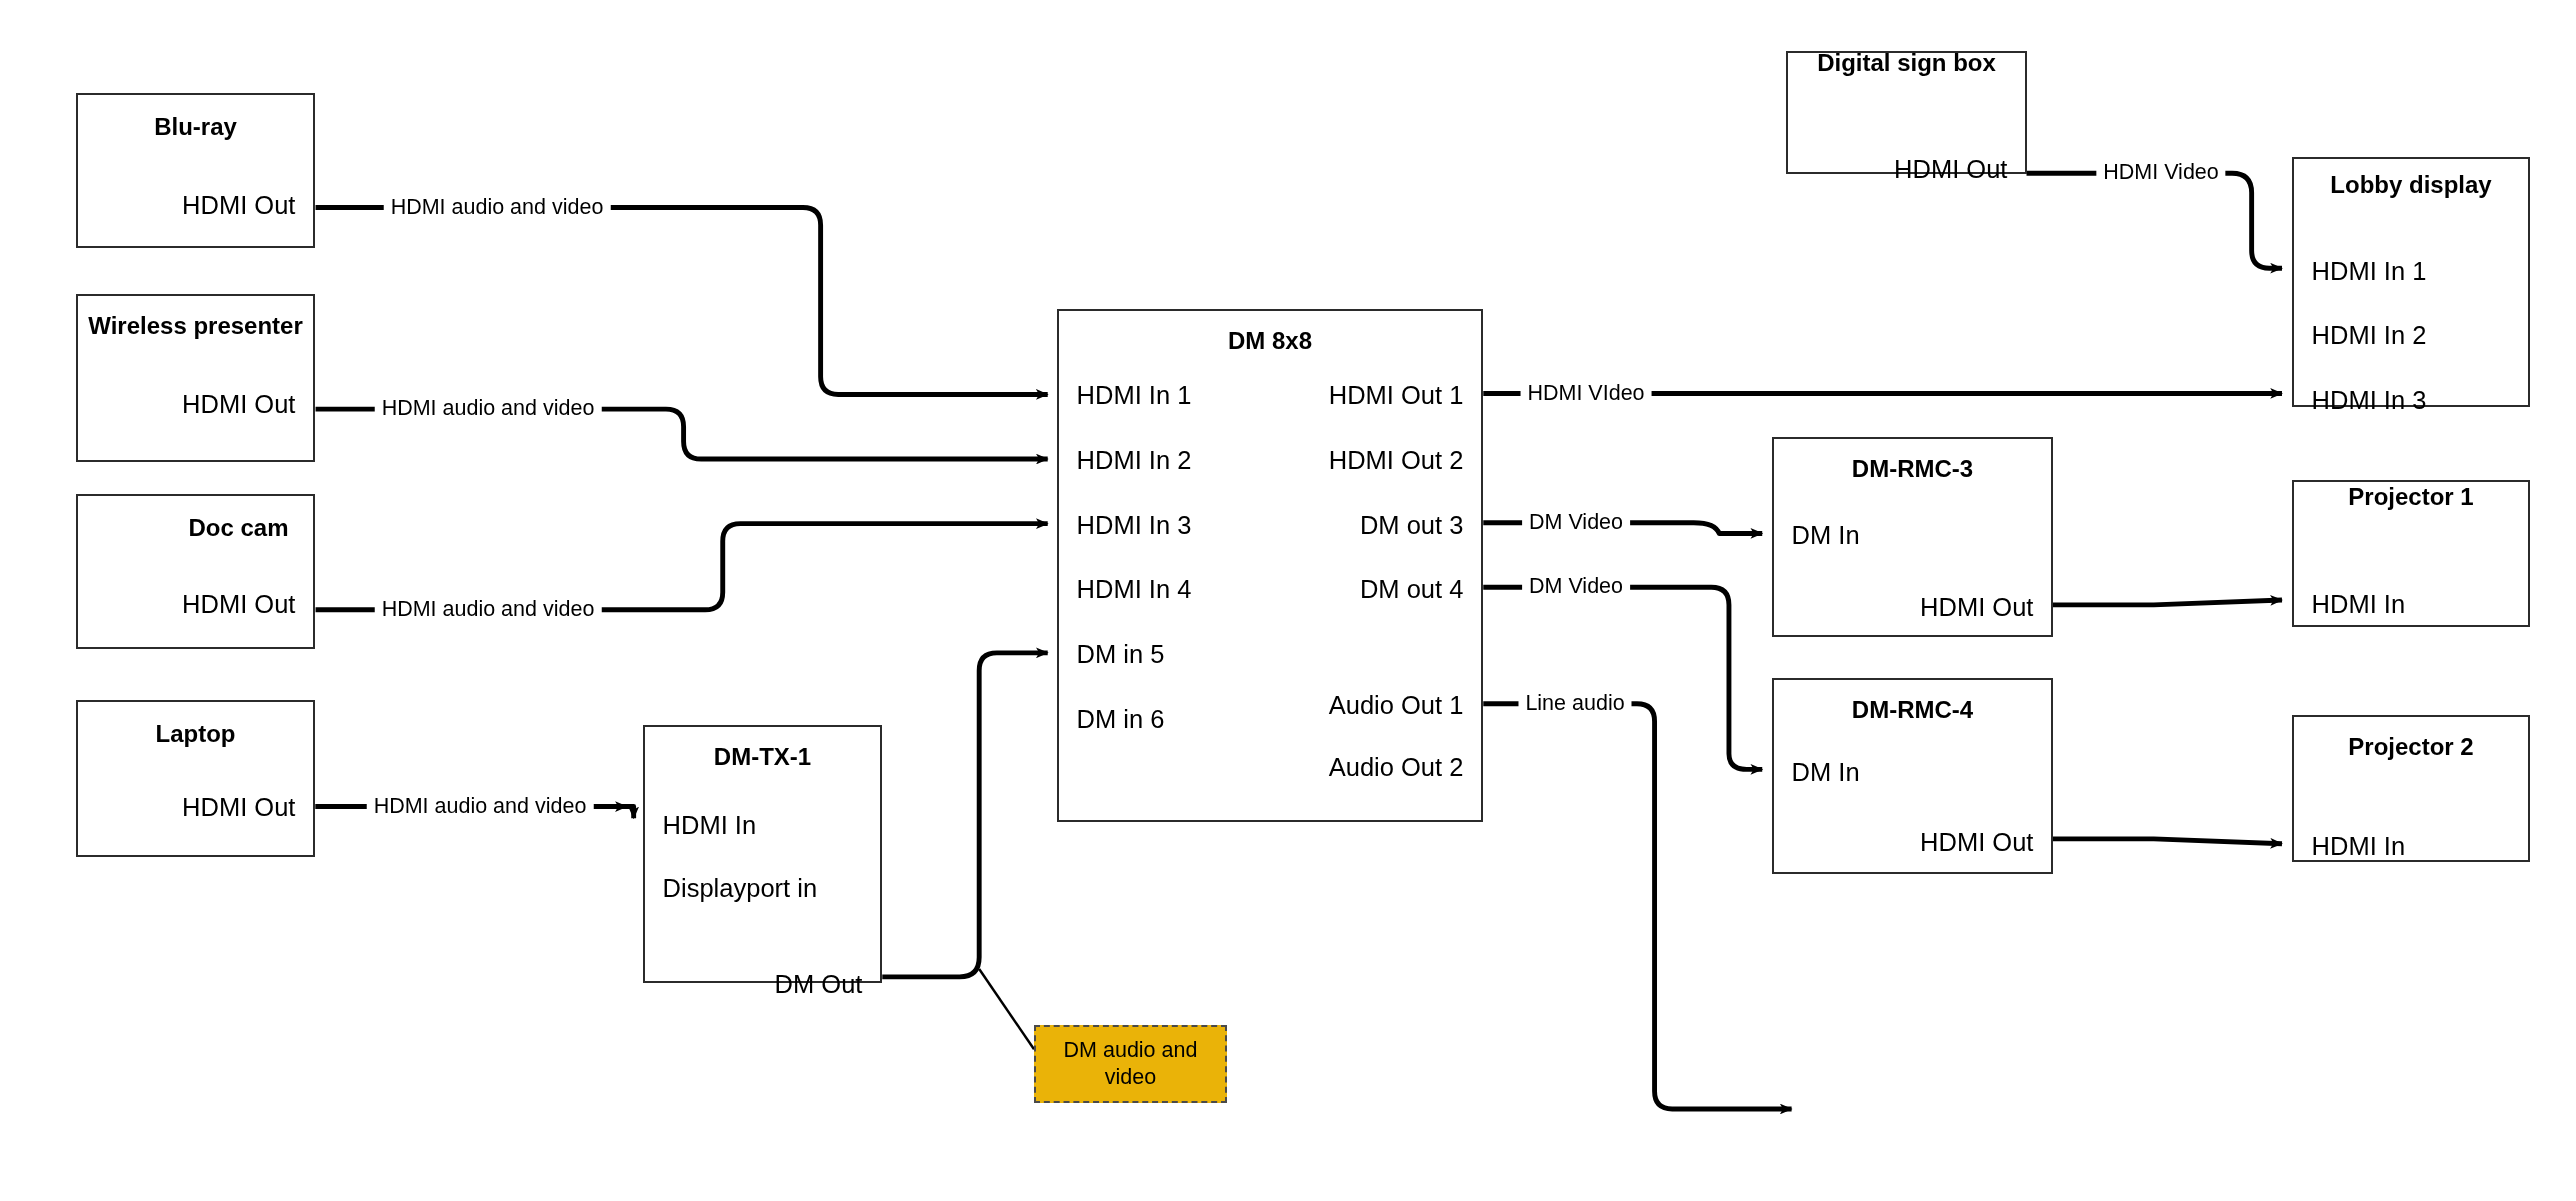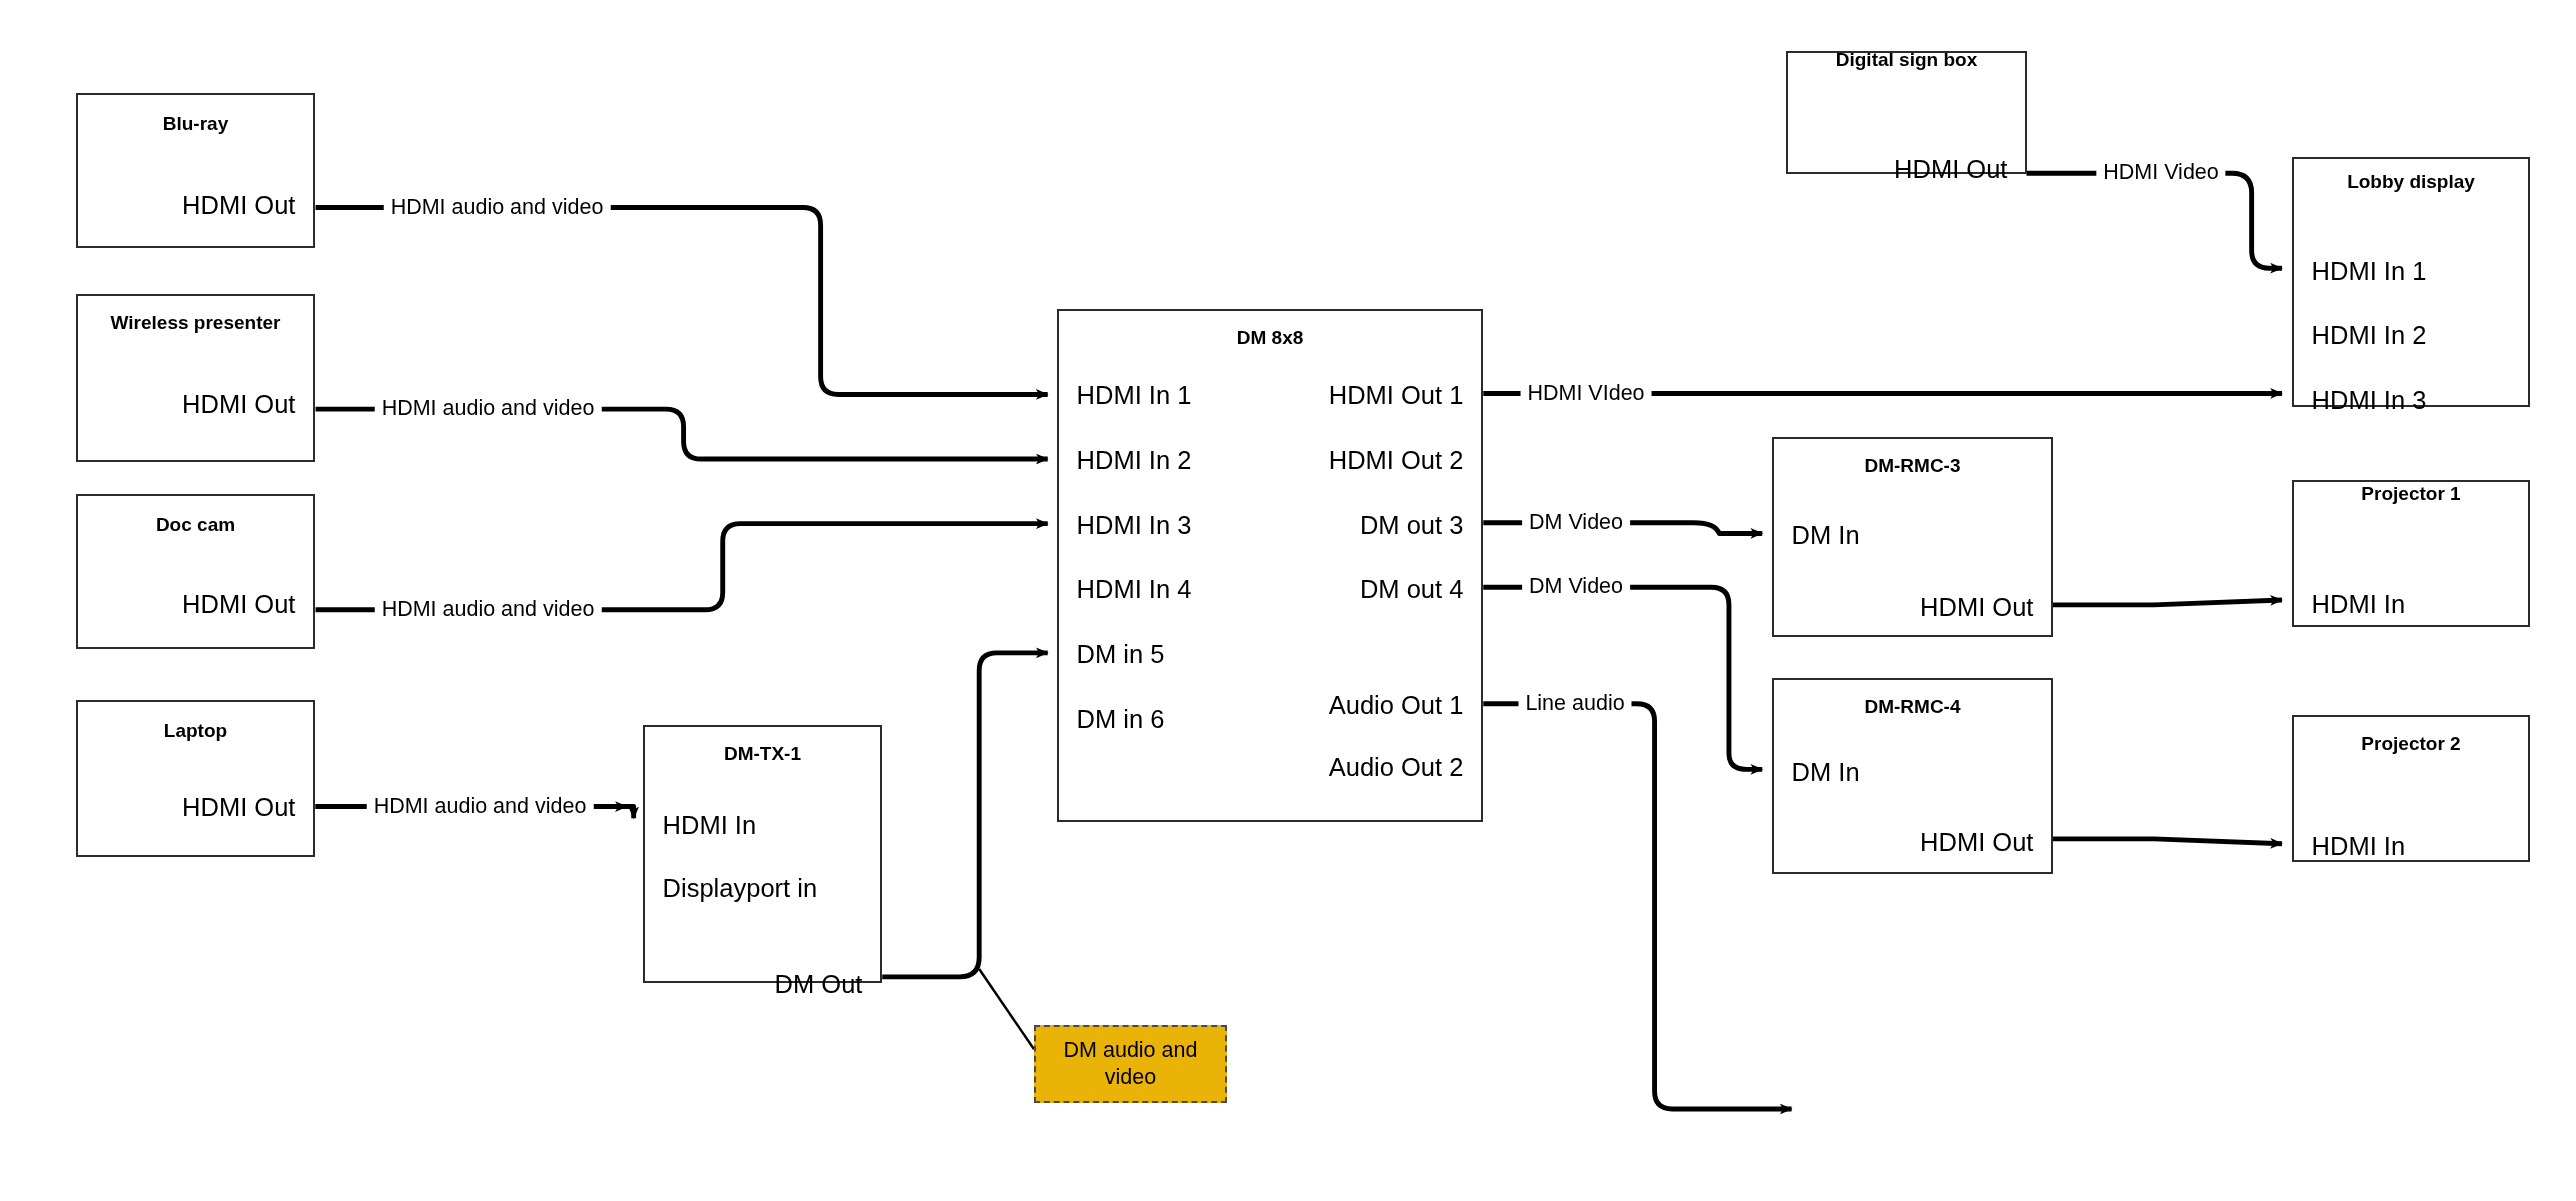--- a/index.html
+++ b/index.html
@@ -29,21 +29,21 @@
     box-sizing: border-box;
     border: 2.9px solid #2b2b2b;
     background: #ffffff;
   }
   .node-title {
     position: absolute;
     left: 0;
     width: 100%;
     text-align: center;
     font-weight: bold;
-    font-size: 19px;
+    font-size: 24px;
     color: #000000;
     line-height: 1.18;
   }
   .port {
     position: absolute;
     font-size: 25.5px;
     color: #000000;
     white-space: nowrap;
     line-height: 1;
   }
@@ -121,21 +121,21 @@
     <div class="node-title" style="top:17.6px;">Blu-ray</div>
     <div class="port right" style="top:98px;">HDMI Out</div>
   </div>
 
   <div class="node" style="left:76px; top:294px; width:239px; height:168px;">
     <div class="node-title" style="top:15.7px;">Wireless presenter</div>
     <div class="port right" style="top:96px;">HDMI Out</div>
   </div>
 
   <div class="node" style="left:76px; top:494px; width:239px; height:155px;">
-    <div class="node-title" style="top:17.6px;">Doc cam</div>
+    <div class="node-title" style="top:17.6px;margin-left:43px;">Doc cam</div>
     <div class="port right" style="top:96px;">HDMI Out</div>
   </div>
 
   <div class="node" style="left:76px; top:700px; width:239px; height:157px;">
     <div class="node-title" style="top:17.6px;">Laptop</div>
     <div class="port right" style="top:93px;">HDMI Out</div>
   </div>
 
   <div class="node" style="left:643px; top:725px; width:239px; height:258px;">
     <div class="node-title" style="top:15.7px;">DM-TX-1</div>

